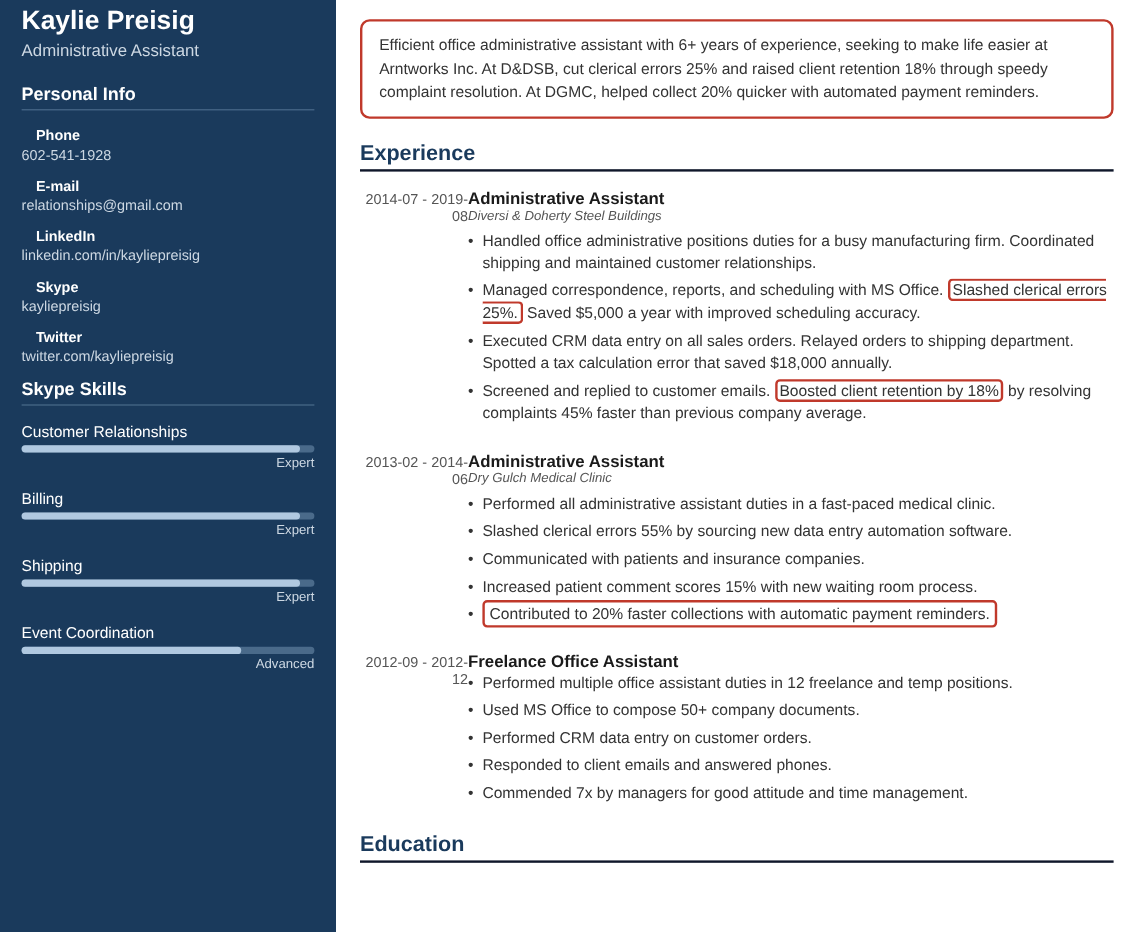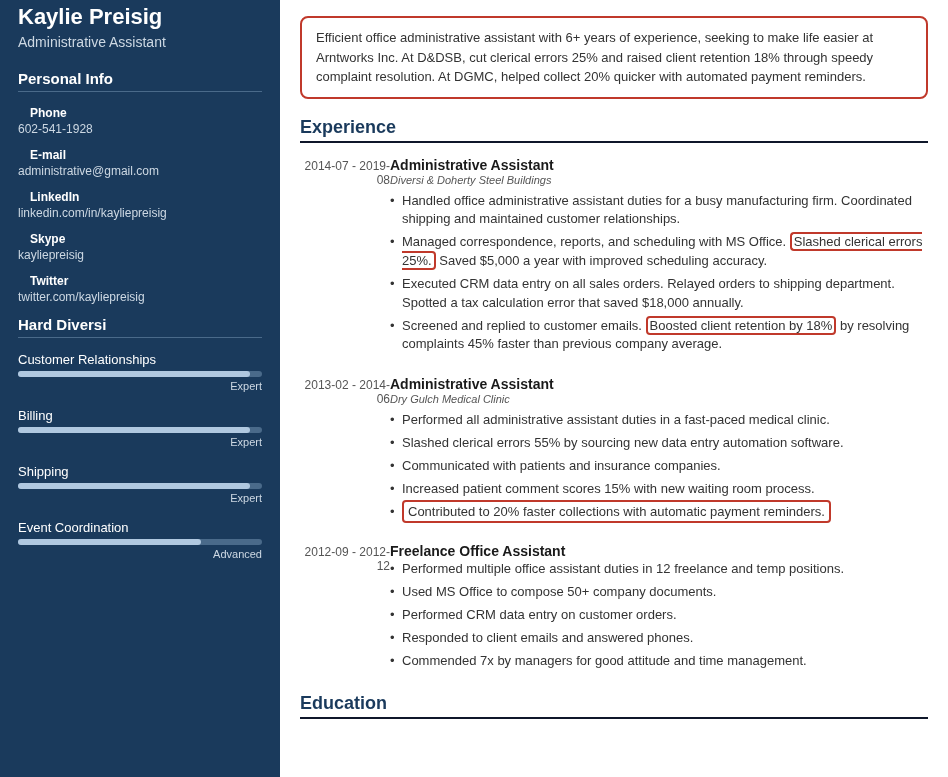--- a/index.html
+++ b/index.html
@@ -174,36 +174,36 @@
   <div class="sidebar-title">Administrative Assistant</div>
 
   <div class="sidebar-section-title">Personal Info</div>
 
   <div>
     <div class="sidebar-field-label">Phone</div>
     <div class="sidebar-field-value">602-541-1928</div>
   </div>
   <div>
     <div class="sidebar-field-label">E-mail</div>
-    <div class="sidebar-field-value">administrative@gmail.com</div>
+    <div class="sidebar-field-value">relationships@gmail.com</div>
   </div>
   <div>
     <div class="sidebar-field-label">LinkedIn</div>
     <div class="sidebar-field-value">linkedin.com/in/kayliepreisig</div>
   </div>
   <div>
     <div class="sidebar-field-label">Skype</div>
     <div class="sidebar-field-value">kayliepreisig</div>
   </div>
   <div>
     <div class="sidebar-field-label">Twitter</div>
     <div class="sidebar-field-value">twitter.com/kayliepreisig</div>
   </div>
 
-  <div class="sidebar-section-title">Hard Diversi</div>
+  <div class="sidebar-section-title">Skype Skills</div>
 
   <div class="skill-item">
     <div class="skill-name">Customer Relationships</div>
     <div class="skill-bar-bg">
       <div class="skill-bar-fill" style="width:95%"></div>
     </div>
     <div class="skill-level">Expert</div>
   </div>
 
   <div class="skill-item">
@@ -238,21 +238,21 @@
   </div>
 
   <div class="section-title">Experience</div>
 
   <div class="exp-entry">
     <div class="exp-dates">2014-07 - 2019-08</div>
     <div class="exp-content">
       <div class="exp-job-title">Administrative Assistant</div>
       <div class="exp-company">Diversi &amp; Doherty Steel Buildings</div>
       <ul class="exp-bullets">
-        <li>Handled office administrative assistant duties for a busy manufacturing firm. Coordinated shipping and maintained customer relationships.</li>
+        <li>Handled office administrative positions duties for a busy manufacturing firm. Coordinated shipping and maintained customer relationships.</li>
         <li>Managed correspondence, reports, and scheduling with MS Office. <span class="highlight-red">Slashed clerical errors 25%.</span> Saved $5,000 a year with improved scheduling accuracy.</li>
         <li>Executed CRM data entry on all sales orders. Relayed orders to shipping department. Spotted a tax calculation error that saved $18,000 annually.</li>
         <li>Screened and replied to customer emails. <span class="highlight-red">Boosted client retention by 18%</span> by resolving complaints 45% faster than previous company average.</li>
       </ul>
     </div>
   </div>
 
   <div class="exp-entry">
     <div class="exp-dates">2013-02 - 2014-06</div>
     <div class="exp-content">

